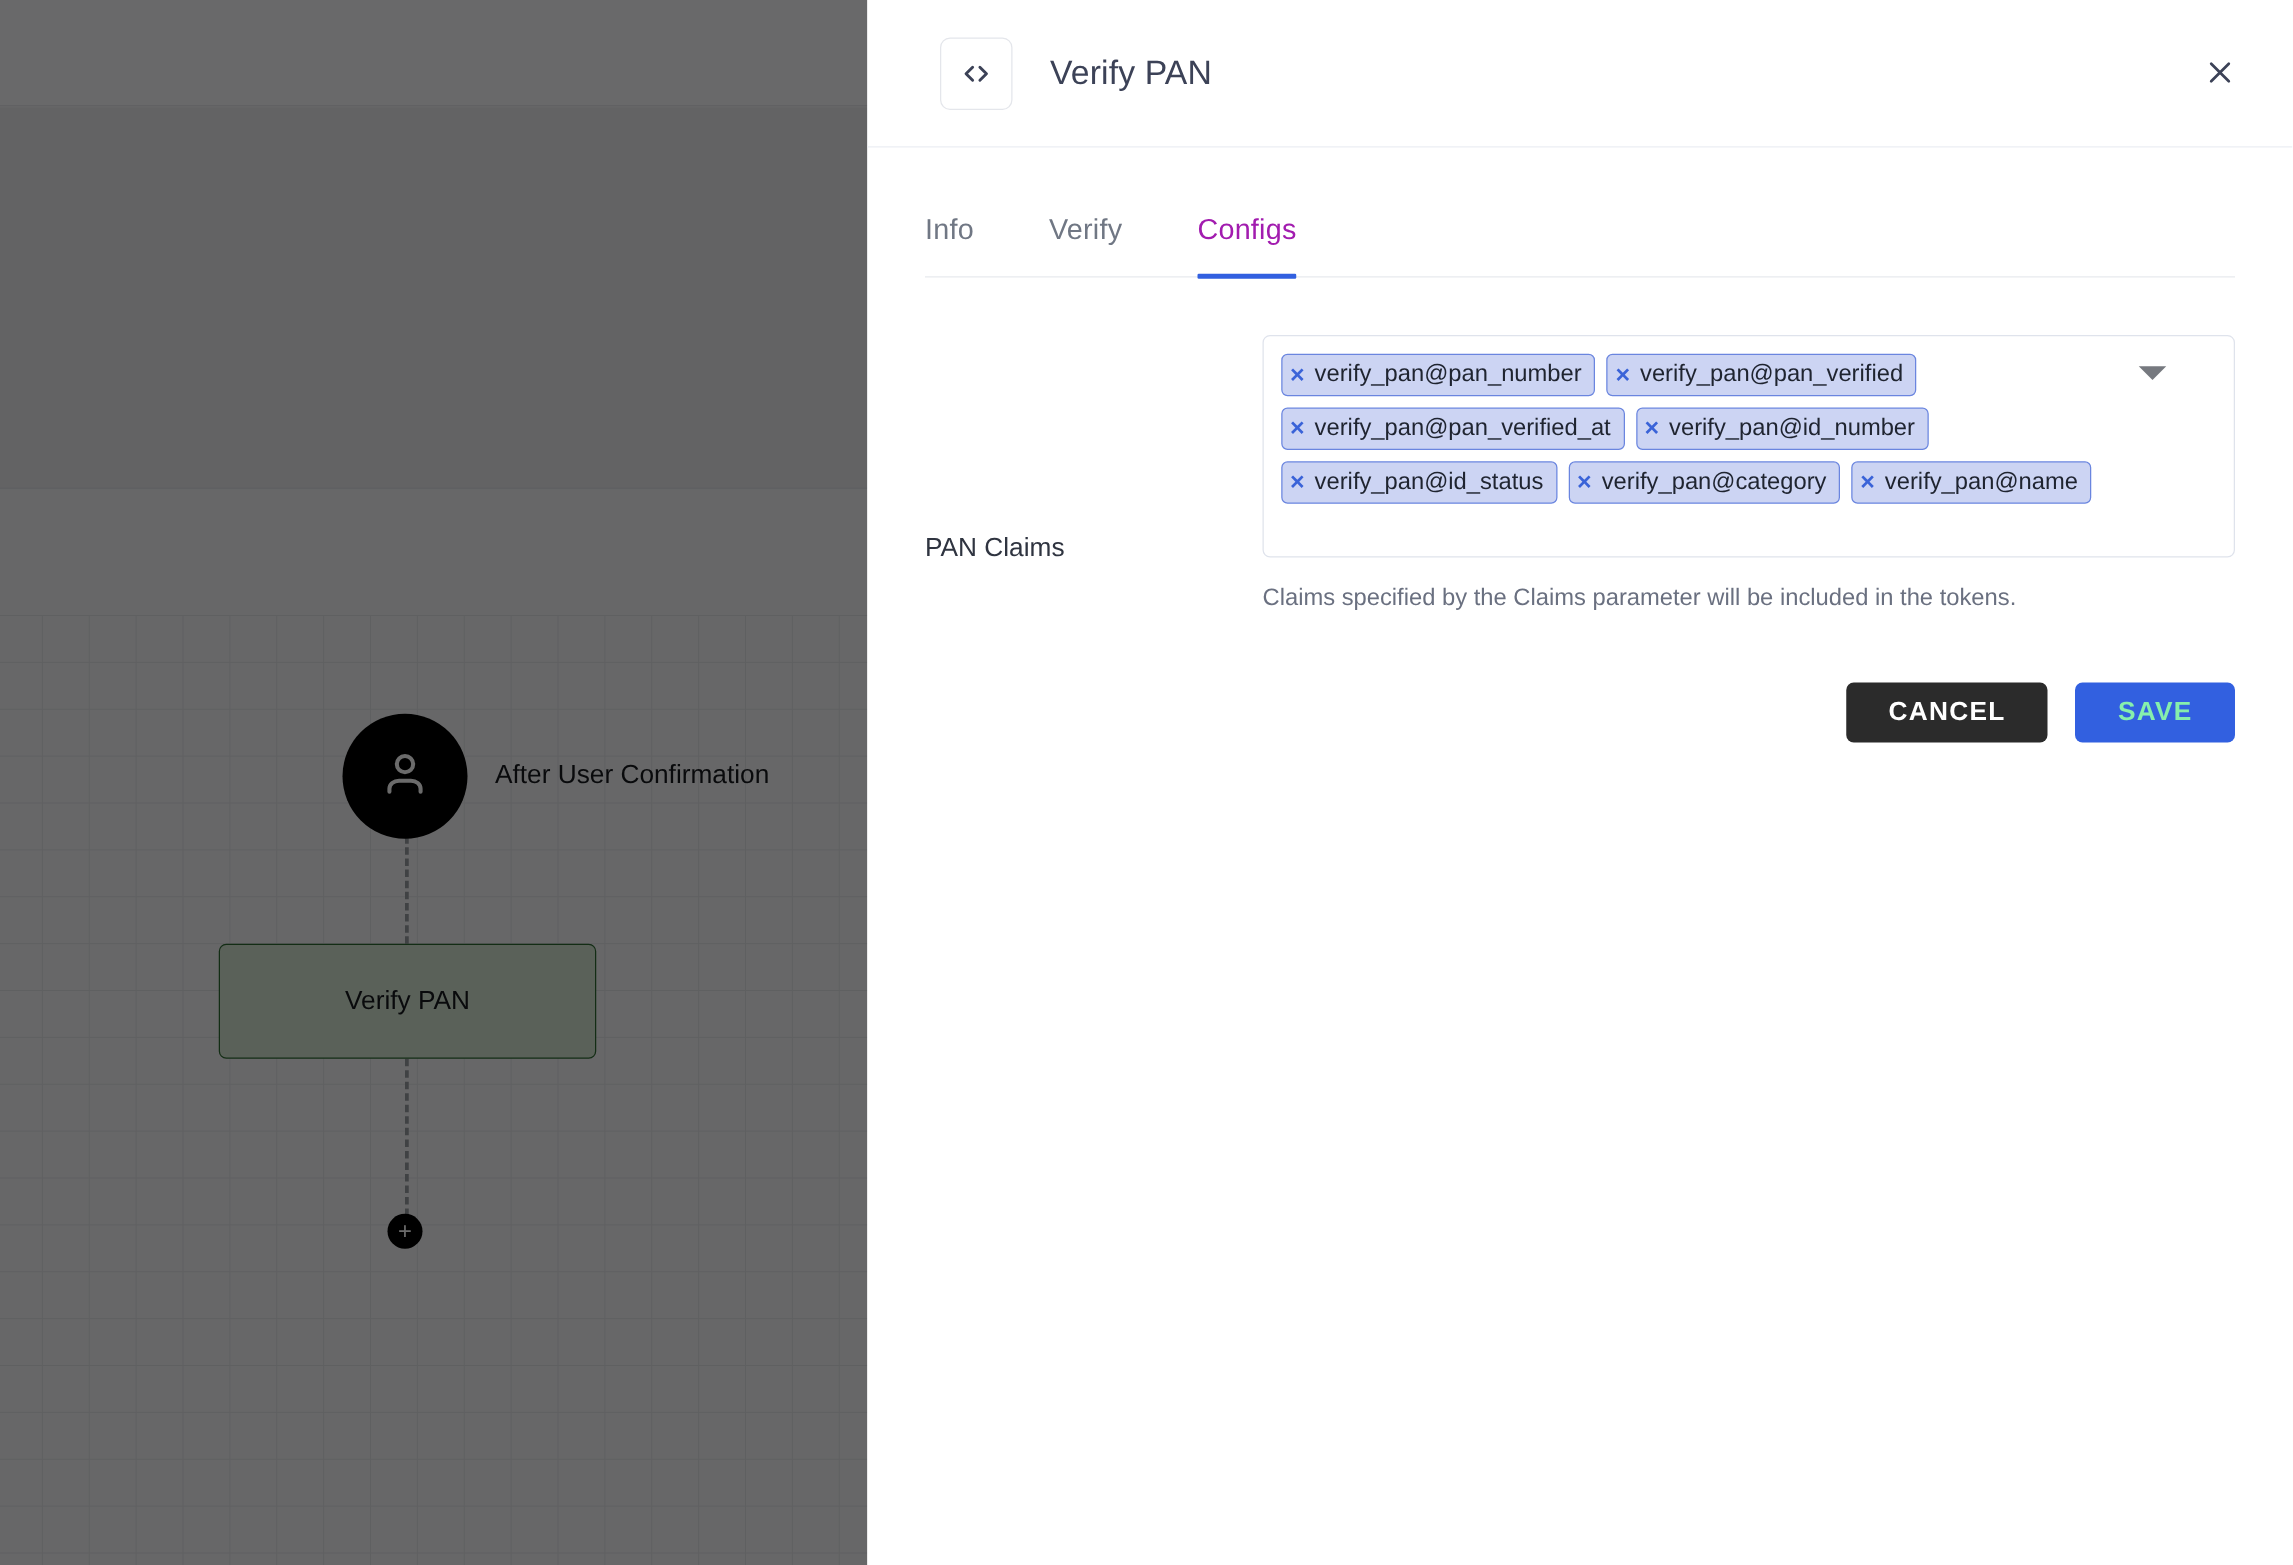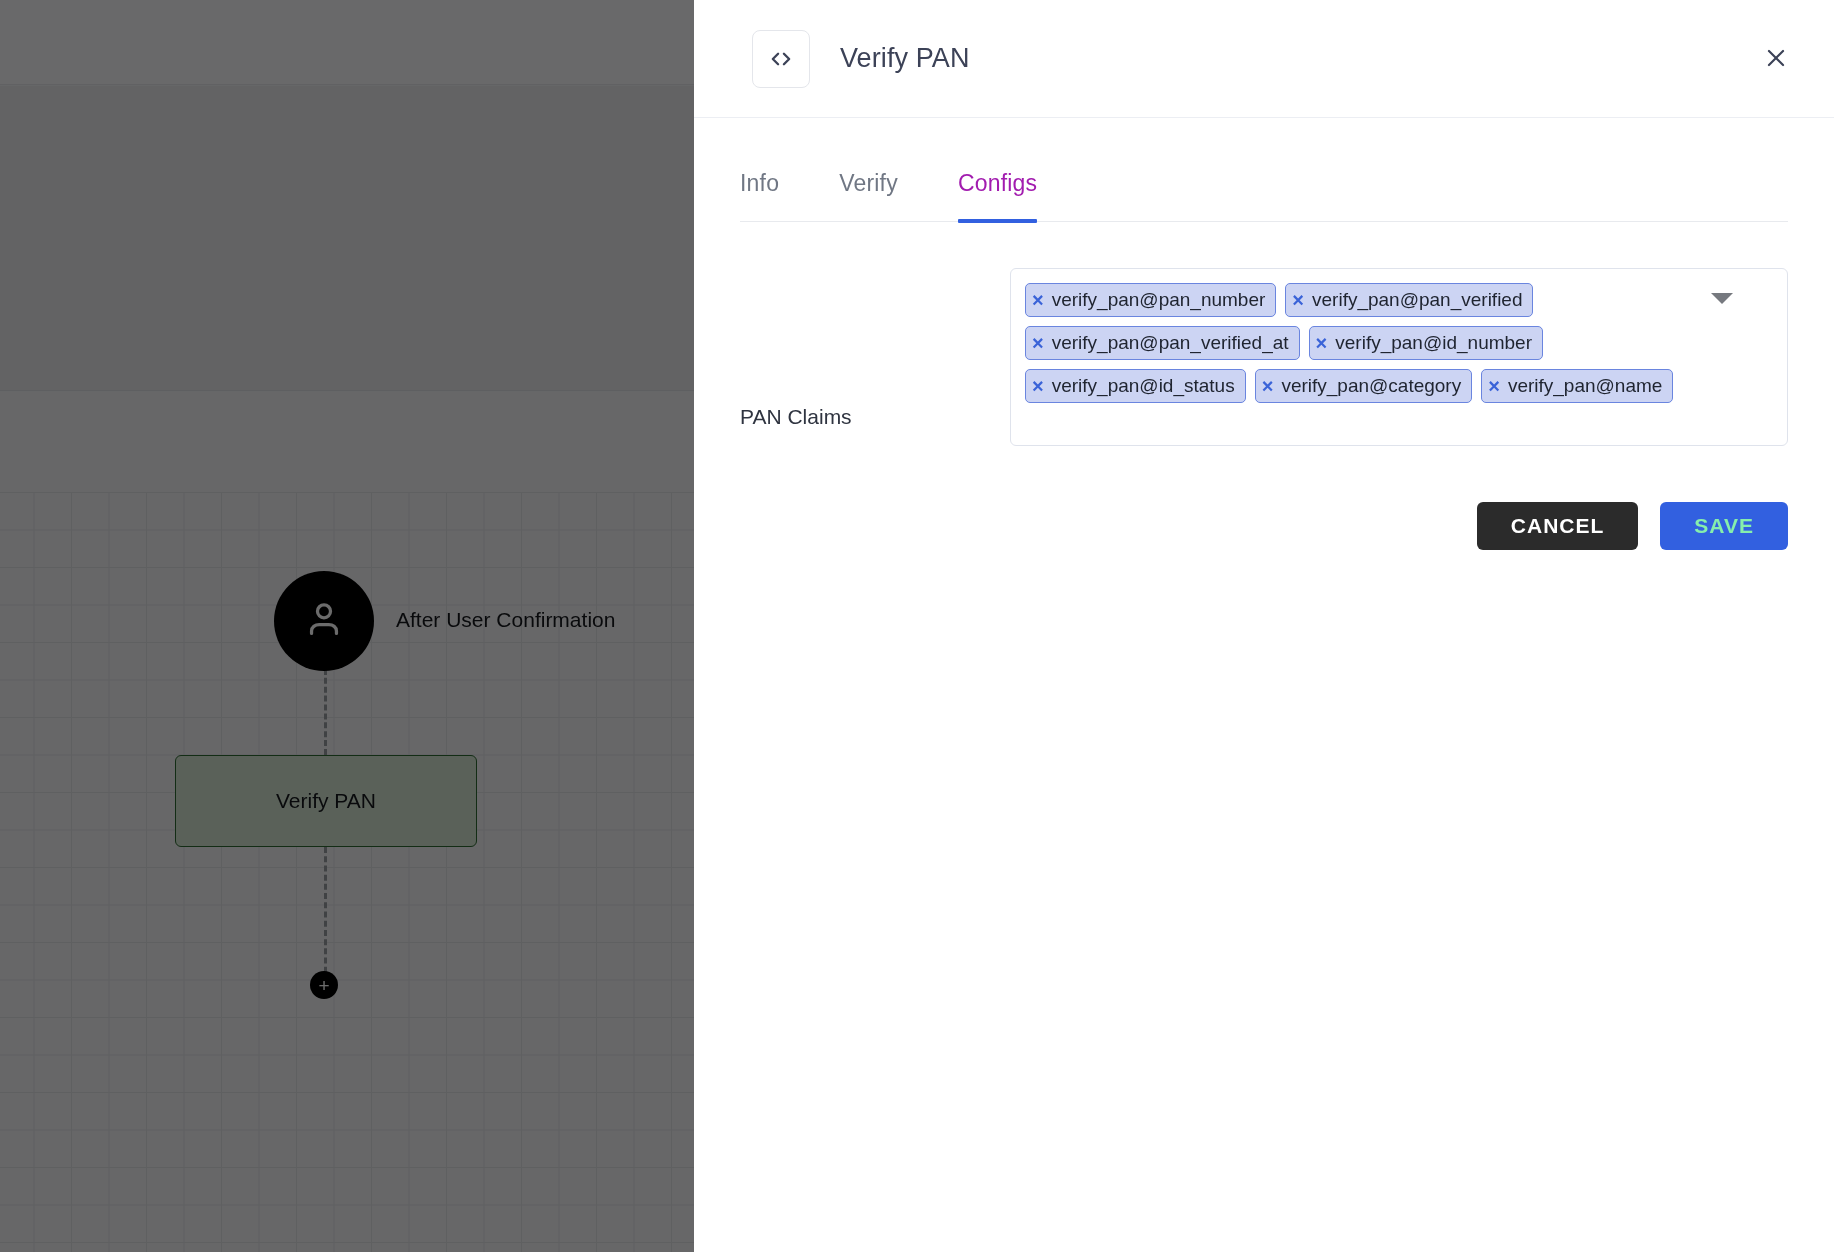--- a/index.html
+++ b/index.html
@@ -395,20 +395,21 @@
 
               <span class="chip">
                 <span class="chip-x">×</span>
                 <span>verify_pan@name</span>
               </span>
 
             </div>
             <span class="select-caret"></span>
           </div>
 
+          <div class="helper-text">Claims specified by the Claims parameter will be included in the tokens.</div>
 
           <div class="btn-row">
             <button class="btn btn-cancel">CANCEL</button>
             <button class="btn btn-save">SAVE</button>
           </div>
         </div>
       </div>
     </div>
 
   </div>

